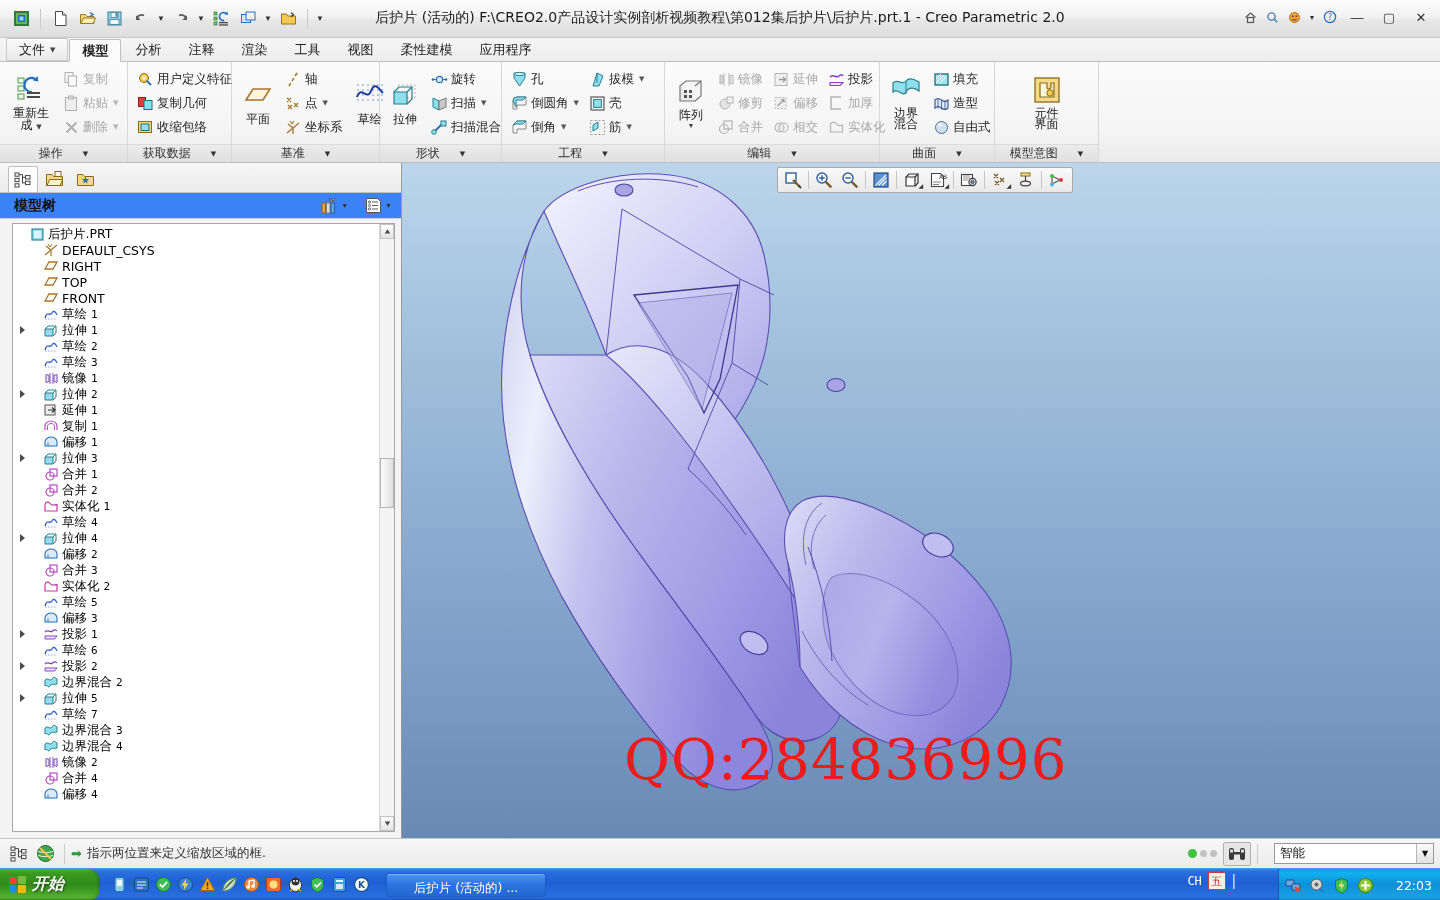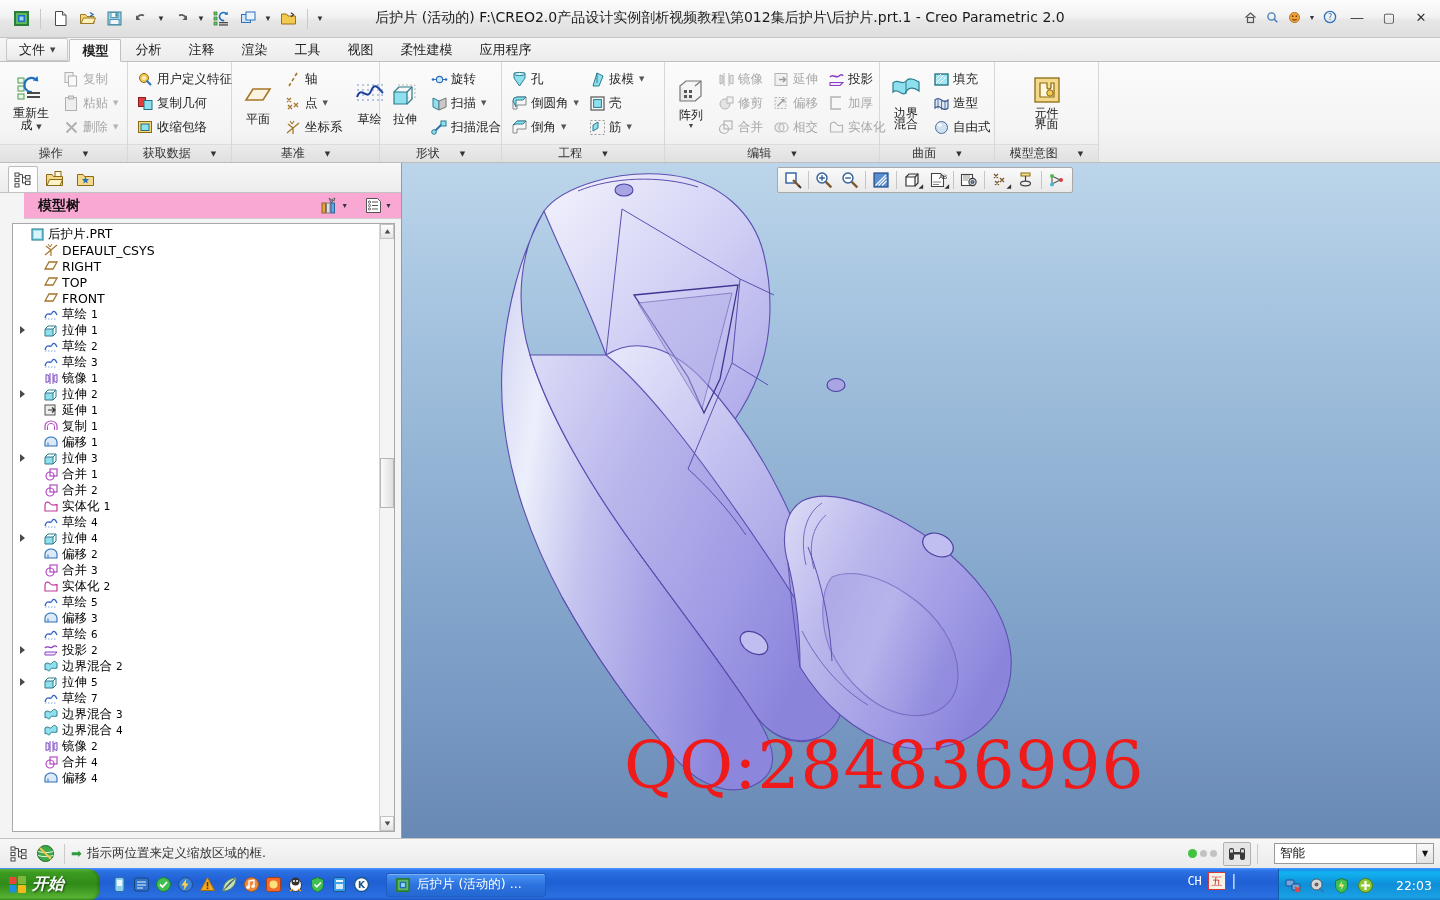--- a/index.html
+++ b/index.html
@@ -153,22 +153,21 @@
     border: 1px solid transparent; border-bottom: none;
     border-radius: 2px 2px 0 0;
   }
   .nav-tab.active { background:#fdfdfd; border-color:#bdbdbd; }
 
   .tree-header {
     height: 26px; flex: 0 0 26px;
     display: flex; align-items: center;
     padding: 0 6px 0 14px;
     border-bottom: 1px solid #cfcfcf;
-    background: #f9a8d4;
-    margin-left: 24px;
+    background: #3b82f6;
   }
   .tree-header .t {
     font-family: "DejaVu Sans", sans-serif; font-size: 14px; color: #111; font-weight: bold;
     flex: 1;
   }
   .thbtn { display:flex; align-items:center; gap:2px; padding: 1px 2px; border:1px solid transparent; }
   .thbtn .caret { font-size:7px; color:#333; }
 
   .tree-body {
     flex: 1; min-height: 0;
@@ -225,21 +224,21 @@
     width: 26px; height: 22px; display:flex; align-items:center; justify-content:center;
     border: 1px solid transparent; border-radius: 2px;
     position: relative;
   }
   .gt-sep { width: 1px; height: 18px; background: #c6c6c6; margin: 0 2px; }
   .gt-btn .mini-caret { position:absolute; right:1px; bottom:1px; font-size:6px; color:#333; }
 
   .watermark {
     position: absolute; left: 222px; top: 564px;
     font-family: "DejaVu Serif", serif;
-    font-size: 66px; color: #ef1b1b;
+    font-size: 56px; color: #ef1b1b;
     letter-spacing: 1px;
     white-space: nowrap;
   }
 
   
   .statusbar {
     height: 30px; flex: 0 0 30px;
     background: linear-gradient(to bottom,#f7f7f7,#ebebeb);
     border-top: 1px solid #c4c4c4;
     display: flex; align-items: center;
@@ -284,20 +283,21 @@
   }
   .ql { display:flex; align-items:center; gap: 4px; margin-left: 10px; }
   .ql-ic { width: 18px; height: 18px; display:flex; align-items:center; justify-content:center; }
   .tb-tasks { margin-left: 16px; display:flex; }
   .tb-task {
     height: 24px; min-width: 160px;
     background: linear-gradient(to bottom,#4a95f5,#2d72de 50%,#2468d2);
     border: 1px solid #1d5cc0; border-radius: 3px;
     display:flex; align-items:center; gap:6px; padding: 0 8px;
     box-shadow: inset 0 1px 0 rgba(255,255,255,.28);
+    flex-direction: column;
   }
   .tb-task .txt { font-family:"DejaVu Sans",sans-serif; font-size:12.5px; color:#fff; }
   .tray {
     position:absolute; right: 0; top: 0; height: 32px;
     display:flex; align-items:center; gap: 7px; padding: 0 8px 0 6px;
     background: linear-gradient(to bottom,#1992e8 0%,#12b2f0 12%,#0f8fd8 48%,#1aa0e4 88%,#0d7cc4 100%);
     border-left: 1px solid #0b5fa8;
   }
   .tray-lang {
     position:absolute; right: 196px; top: 0; height:24px;
@@ -1281,20 +1281,33 @@
             <div class="trow">
               <span class="texp"></span>
               <span class="tindent"></span>
               <span class="ticon">
                 <svg width="14" height="12" viewBox="0 0 14 12">
                   <path d="M1 10V6c0-3 3-5 6-5s6 2 6 5v4z" fill="#dbe9f8" stroke="#2d6fb8" stroke-width="1.1"></path>
                   <path d="M4 10V6.5" stroke="#2d6fb8" stroke-width=".9"></path>
                 </svg>
               </span>
               <span class="tlabel">偏移<span class="num">3</span></span>
+            </div>
+            <div class="trow">
+              <span class="texp">
+                <span class="tri"></span>
+              </span>
+              <span class="tindent"></span>
+              <span class="ticon">
+                <svg width="14" height="12" viewBox="0 0 14 12">
+                  <path d="M1 4c2.5-3.5 5 1.5 7.5-1C11 .6 12.5 2.5 13 3" fill="none" stroke="#8a3ec4" stroke-width="1.3"></path>
+                  <path d="M1 8h12l-2.5 3H1z" fill="#f3e9fb" stroke="#8a3ec4" stroke-width="1"></path>
+                </svg>
+              </span>
+              <span class="tlabel">投影<span class="num">1</span></span>
             </div>
             <div class="trow">
               <span class="texp"></span>
               <span class="tindent"></span>
               <span class="ticon">
                 <svg width="14" height="12" viewBox="0 0 14 12">
                   <path d="M1 10C3 2 6 9 8 5s4 0 5 2" fill="none" stroke="#2d5fc4" stroke-width="1.3"></path>
                   <path d="M1 11h12" stroke="#7fa8dd" stroke-width="1" stroke-dasharray="1.5,1.5"></path>
                 </svg>
               </span>

